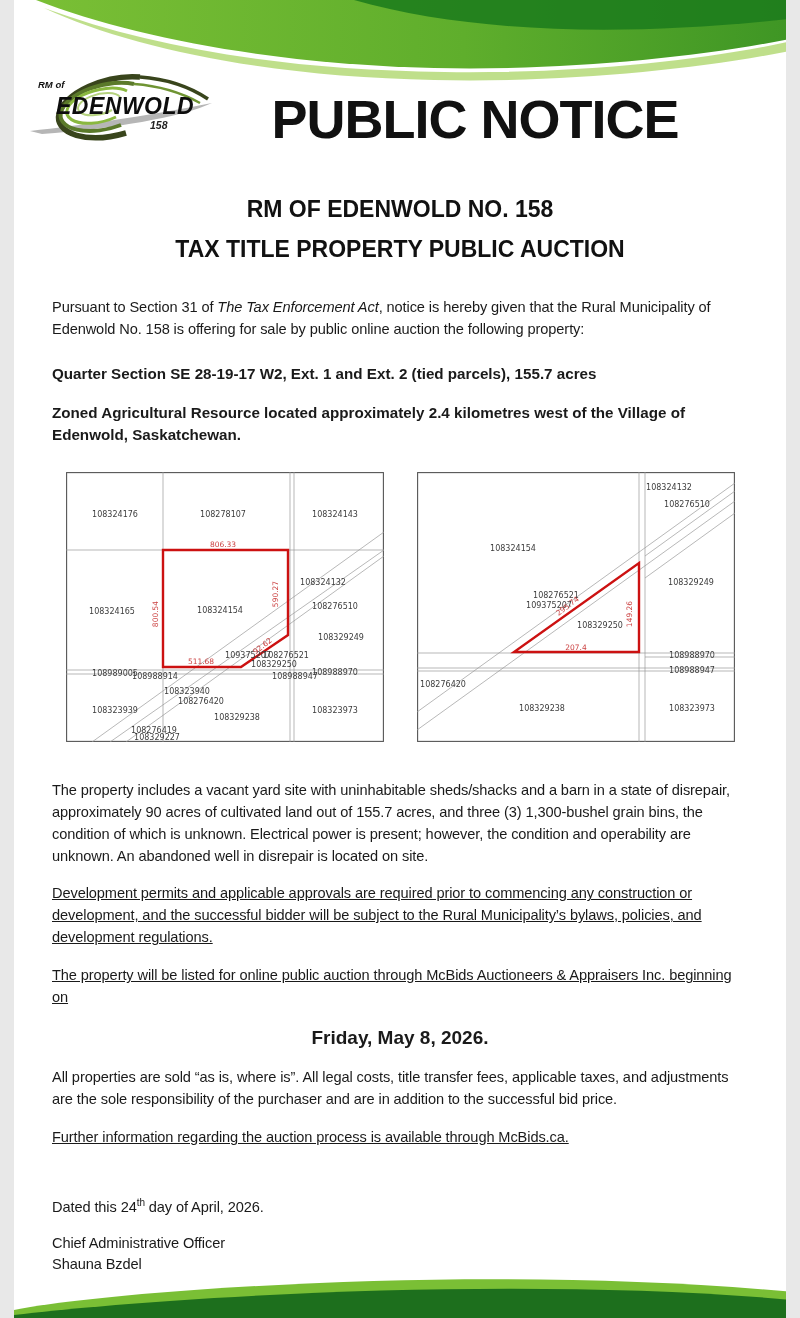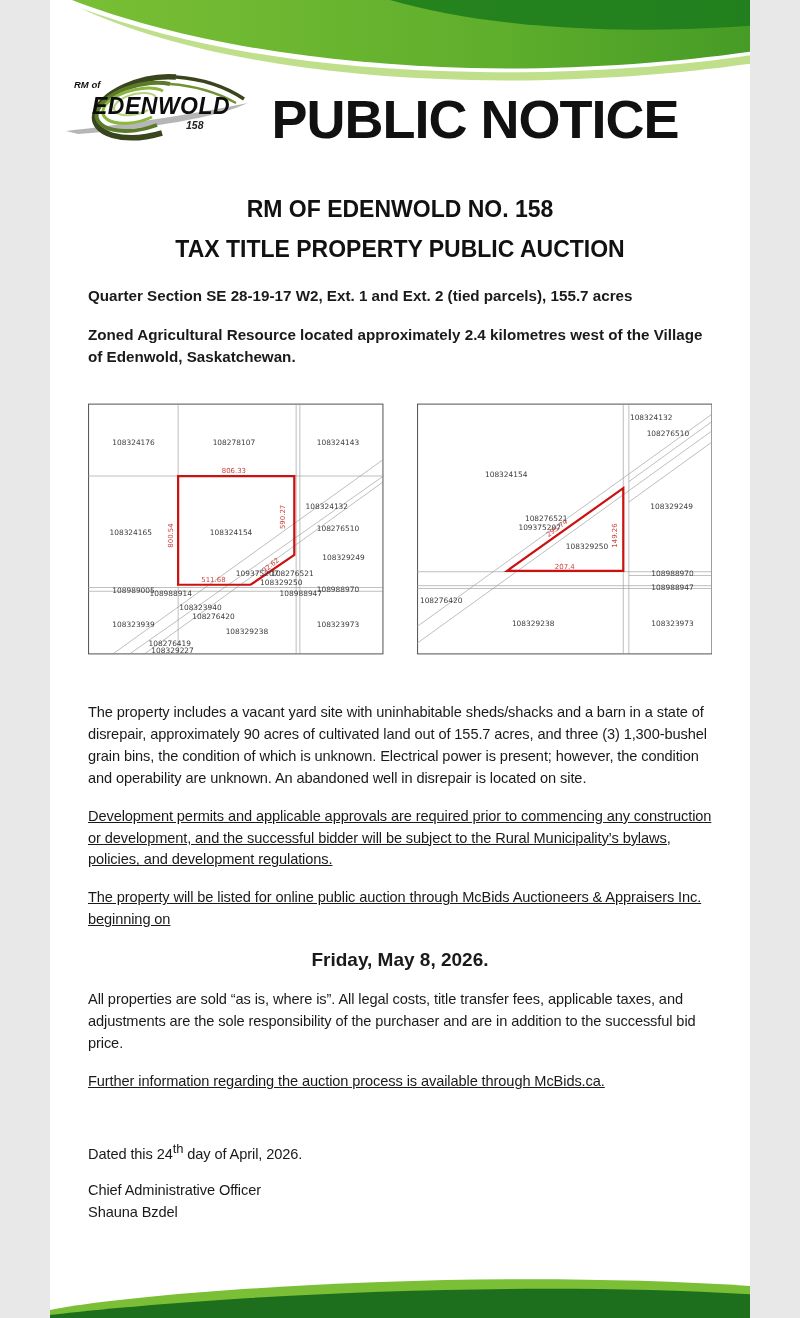--- a/index.html
+++ b/index.html
@@ -1,17 +1,17 @@
 <!DOCTYPE html>
 <html><head>
 <meta charset="utf-8">
 <style>
   html,body{margin:0;padding:0;background:#e8e8e8;}
   .page{
-    position:relative;width:700px;height:1318px;margin:0 auto;background:#ffffff;
+    position:relative;width:772px;height:1318px;margin:0 auto;background:#ffffff;
     font-family:"Liberation Sans",sans-serif;color:#1a1a1a;overflow:hidden;
   }
   
   .header{position:relative;height:170px;}
   .swoosh-top{position:absolute;top:0;left:0;width:800px;height:115px;display:block;}
   .logo{position:absolute;top:66px;left:8px;width:200px;height:80px;}
   .page-title{
     position:absolute;top:88px;left:150px;right:0;margin:0;text-align:center;
     font-size:54px;font-weight:700;letter-spacing:-1px;color:#111;
     font-family:"Liberation Sans",sans-serif;white-space:nowrap;
@@ -33,21 +33,21 @@
   .plat-border{fill:none;stroke:#555;stroke-width:1.1;}
   .red-parcel{fill:none;stroke:#cc1111;stroke-width:2.4;stroke-linejoin:miter;}
   .plat-label{font-size:8px;fill:#3c3c3c;text-anchor:middle;font-family:"DejaVu Sans",sans-serif;}
   .plat-dim{font-size:7.5px;fill:#cc4444;text-anchor:middle;font-family:"DejaVu Sans",sans-serif;}
   
   .p1{margin-top:38px;}
   .pgap{margin-top:16px;text-decoration:underline;}
   .date-line{text-align:center;font-weight:700;font-size:19px;margin:18px 0 0;}
   .p-after-date{margin-top:18px;}
   .dated{margin-top:46px;}
-  .dated sup{font-size:13px;}
+  .dated sup{font-size:10px;}
   .sig{margin-top:15px;line-height:1.45;}
   
   .swoosh-bottom{position:absolute;bottom:0;left:0;width:800px;height:50px;display:block;}
   
   .logo-rmof{font-size:9.5px;font-weight:700;font-style:italic;fill:#111;}
   .logo-name{font-size:23px;font-weight:700;font-style:italic;fill:#0d0d0d;letter-spacing:.5px;}
   .logo-num{font-size:10.5px;font-weight:700;font-style:italic;fill:#222;}
 </style>
 </head>
 <body>
@@ -82,20 +82,21 @@
     </svg>
 
     <h1 class="page-title">PUBLIC NOTICE</h1>
   </div>
 
   <h2 class="subtitle sub1">RM OF EDENWOLD NO. 158</h2>
   <h2 class="subtitle sub2">TAX TITLE PROPERTY PUBLIC AUCTION</h2>
 
   <div class="content">
 
+    <p class="body-text intro"><span>Pursuant to Section 31 of </span><i>The Tax Enforcement Act</i><span>, notice is hereby given that the Rural Municipality of Edenwold No. 158 is offering for sale by public online auction the following property:</span></p>
 
     <p class="prop-line prop1">Quarter Section SE 28-19-17 W2, Ext. 1 and Ext. 2 (tied parcels), 155.7 acres</p>
     <p class="prop-line prop2">Zoned Agricultural Resource located approximately 2.4 kilometres west of the Village of Edenwold, Saskatchewan.</p>
 
     <div class="maps-row">
       <svg id="map-left" class="plat" viewBox="0 0 318 270">
         <rect x="0.6" y="0.6" width="316.8" height="268.8" class="plat-border"></rect>
       <line x1="97" y1="0" x2="97" y2="270" class="plat-line"></line>
           <line x1="224" y1="0" x2="224" y2="270" class="plat-line"></line>
           <line x1="228" y1="0" x2="228" y2="270" class="plat-line"></line>

